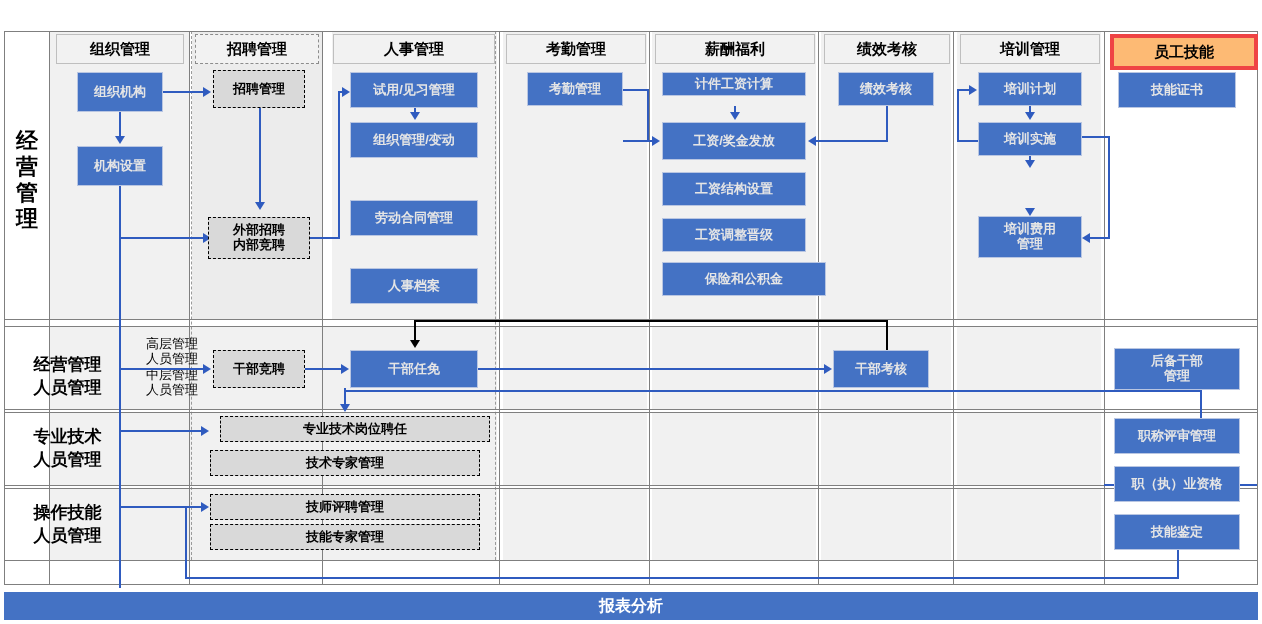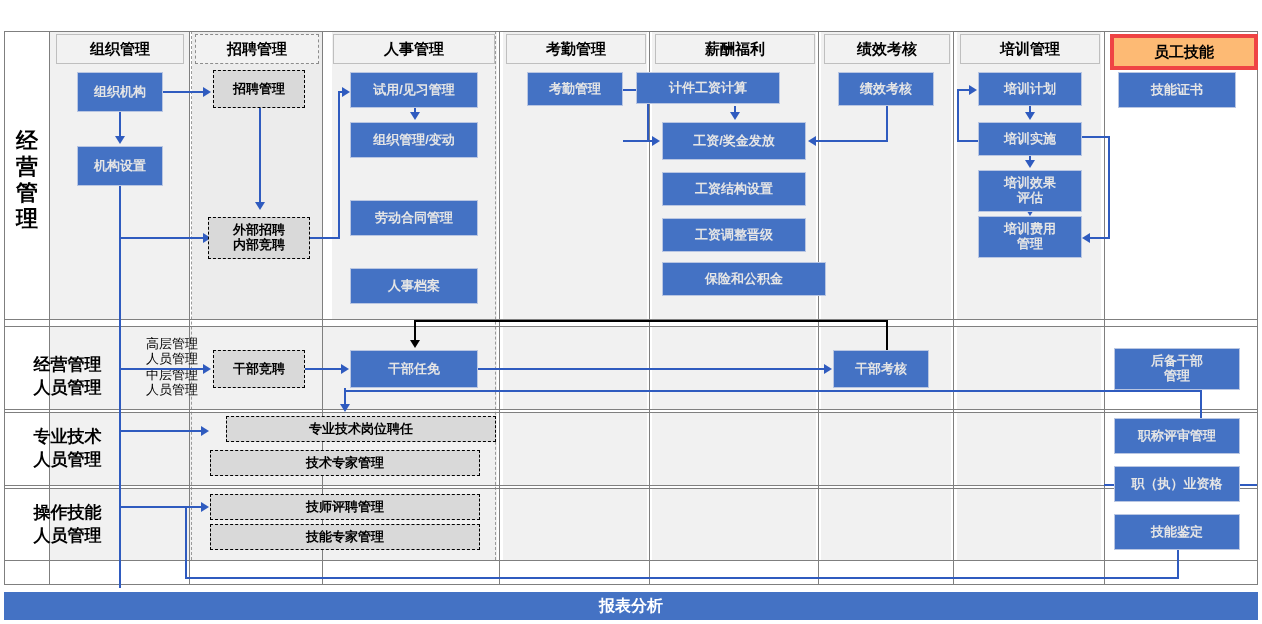--- a/index.html
+++ b/index.html
@@ -275,21 +275,21 @@
       <span>劳动合同管理</span>
     </div>
   <div class="node blue" style="left:350px;top:268px;width:128px;height:36px;">
       <span>人事档案</span>
     </div>
 
   <div class="node blue" style="left:527px;top:72px;width:96px;height:34px;">
       <span>考勤管理</span>
     </div>
 
-  <div class="node blue" style="left:636px;top:72px;width:144px;height:32px;">
+  <div class="node blue" style="left:662px;top:72px;width:144px;height:24px;">
       <span>计件工资计算</span>
     </div>
   <div class="node blue" style="left:662px;top:122px;width:144px;height:38px;">
       <span>工资/奖金发放</span>
     </div>
   <div class="node blue" style="left:662px;top:172px;width:144px;height:34px;">
       <span>工资结构设置</span>
     </div>
   <div class="node blue" style="left:662px;top:218px;width:144px;height:34px;">
       <span>工资调整晋级</span>
@@ -301,42 +301,40 @@
   <div class="node blue" style="left:838px;top:72px;width:96px;height:34px;">
       <span>绩效考核</span>
     </div>
 
   <div class="node blue" style="left:978px;top:72px;width:104px;height:34px;">
       <span>培训计划</span>
     </div>
   <div class="node blue" style="left:978px;top:122px;width:104px;height:34px;">
       <span>培训实施</span>
     </div>
-  <div class="node blue" style="left:978px;top:170px;width:104px;height:42px;white-space:pre-line;"><span>培训效果
-评估</span></div>
   <div class="node blue" style="left:978px;top:216px;width:104px;height:42px;white-space:pre-line;"><span>培训费用
 管理</span></div>
 
   <div class="node blue" style="left:1118px;top:72px;width:118px;height:36px;">
       <span>技能证书</span>
     </div>
 
   <div class="node grey" style="left:213px;top:350px;width:92px;height:38px;">
       <span>干部竞聘</span>
     </div>
   <div class="node blue" style="left:350px;top:350px;width:128px;height:38px;">
       <span>干部任免</span>
     </div>
   <div class="node blue" style="left:833px;top:350px;width:96px;height:38px;">
       <span>干部考核</span>
     </div>
   <div class="node blue" style="left:1114px;top:348px;width:126px;height:42px;white-space:pre-line;"><span>后备干部
 管理</span></div>
 
-  <div class="node grey" style="left:226px;top:416px;width:270px;height:26px;">
+  <div class="node grey" style="left:220px;top:416px;width:270px;height:26px;">
       <span>专业技术岗位聘任</span>
     </div>
   <div class="node grey" style="left:210px;top:450px;width:270px;height:26px;">
       <span>技术专家管理</span>
     </div>
   <div class="node blue" style="left:1114px;top:418px;width:126px;height:36px;">
       <span>职称评审管理</span>
     </div>
   <div class="node blue" style="left:1114px;top:466px;width:126px;height:36px;">
       <span>职（执）业资格</span>

